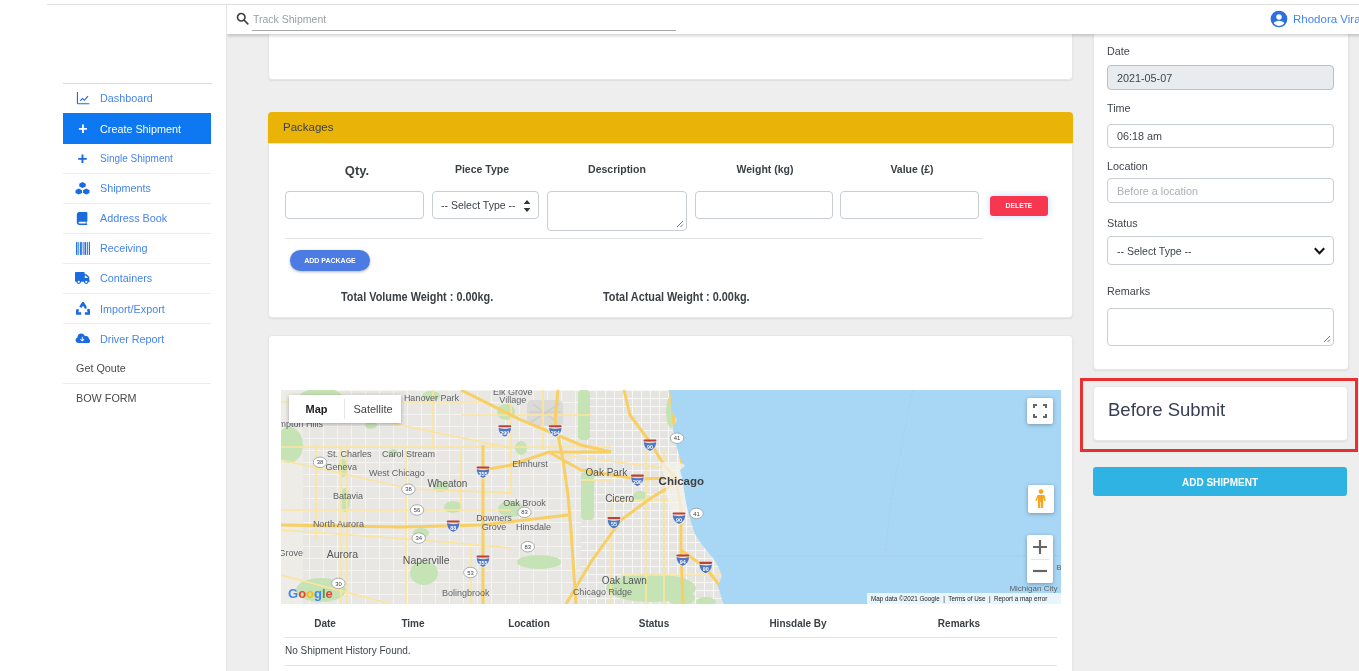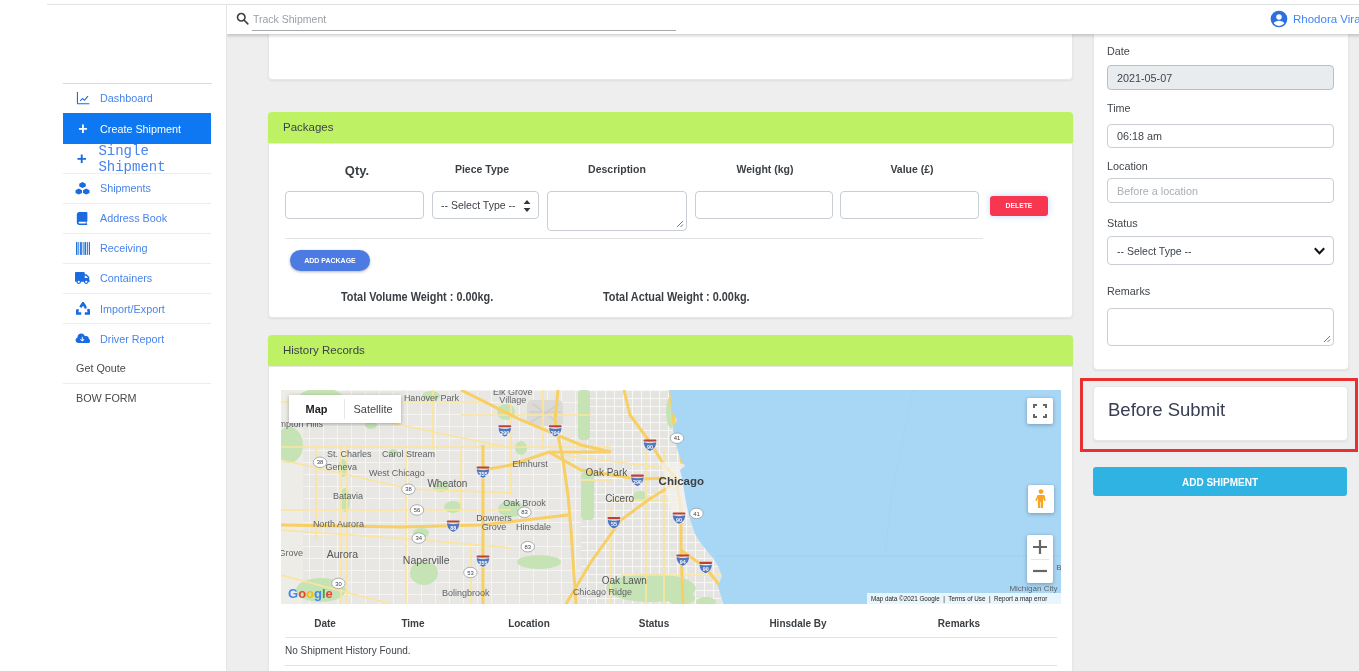--- a/index.html
+++ b/index.html
@@ -2,21 +2,21 @@
 <html><head>
 <meta charset="utf-8">
 <style>
 * { margin:0; padding:0; box-sizing:border-box; }
 html,body { width:1359px; height:671px; overflow:hidden; background:#fff;
   font-family:"Liberation Sans", sans-serif; }
 #page { position:relative; width:1359px; height:589px;margin-left:47px; }
 .abs { position:absolute; }
 .card { position:absolute; background:#fff; border:1px solid #e7e7e7; border-radius:4px;
   box-shadow:0 1px 2px rgba(0,0,0,0.07); }
-.cardhead { position:absolute; left:0; right:0; top:0; height:32px; background:#bef264;
+.cardhead { position:absolute; left:0; right:0; top:0; height:32px; background:#eab308;
   border-bottom:1px solid #e6e6e6; border-radius:4px 4px 0 0;
   font-size:11.5px; color:#3c4248; line-height:31px; padding-left:15px; }
 .lbl { position:absolute; font-size:10.8px; color:#41464c; }
 .inp { position:absolute; background:#fff; border:1px solid #c9ced4; border-radius:4px; }
 .bold { font-weight:bold; }
 </style>
 </head>
 <body>
 <div id="page">
 
@@ -49,21 +49,21 @@
         <div style="margin-left:10px;font-size:10.8px;color:#4784ec;">Dashboard</div>
       </div>
     <div class="abs" style="left:16px;top:113.0px;width:148px;height:31.0px;background:#0d78f2;display:flex;align-items:center;">
         <div style="width:14px;margin-left:13px;text-align:center;font-size:16px;font-weight:bold;color:#fff;line-height:14px;">+</div>
         <div style="margin-left:10px;font-size:10.8px;color:#fff;">Create Shipment</div>
       </div>
     <div class="abs" style="left:16px;top:144.5px;width:148px;height:29.0px;border-bottom:1px solid #ececec;display:flex;align-items:center;">
         <div style="width:15px;margin-left:12px;display:flex;justify-content:center;">
           <div class="mi" style="font-size:17px;font-weight:bold;color:#1a6be0;line-height:14px;">+</div>
         </div>
-        <div style="margin-left:10px;font-size:14px;color:#4784ec;font-family:Liberation Mono, monospace;">Single Shipment</div>
+        <div style="margin-left:10px;font-size:10px;color:#4784ec;">Single Shipment</div>
       </div>
     <div class="abs" style="left:16px;top:173.5px;width:148px;height:30.0px;border-bottom:1px solid #ececec;display:flex;align-items:center;">
         <div style="width:15px;margin-left:12px;display:flex;justify-content:center;">
           <svg class="mi" width="15" height="13" viewBox="0 0 60 52">
             <g fill="#1a6be0">
               <path d="M30 0l13 6.5v11L30 24 17 17.5v-11zM15 26l13 6.5v11L15 50 2 43.5v-11zM45 26l13 6.5v11L45 50l-13-6.5v-11z"></path>
             </g>
           </svg>
         </div>
         <div style="margin-left:10px;font-size:10.8px;color:#4784ec;">Shipments</div>
@@ -162,21 +162,20 @@
 
     <div class="abs" style="left:243px;top:250px;width:80px;height:21px;background:#4c7be4;border-radius:10.5px;box-shadow:0 1px 3px rgba(0,0,0,0.3);">
       <div class="abs" style="left:0;top:7px;width:80px;text-align:center;font-size:7px;font-weight:bold;color:#fff;">ADD PACKAGE</div>
     </div>
 
     <div class="abs bold" style="left:294px;top:290px;font-size:12.5px;color:#3b4045;transform:scaleX(0.87);transform-origin:left top;">Total Volume Weight : 0.00kg.</div>
     <div class="abs bold" style="left:556px;top:290px;font-size:12.5px;color:#3b4045;transform:scaleX(0.87);transform-origin:left top;">Total Actual Weight : 0.00kg.</div>
   </div>
 
   <div class="card" style="left:221px;top:335px;width:805px;height:340px;border-radius:4px 4px 0 0;"></div>
-  <div class="cardhead" style="left:221px;top:335px;width:805px;">History Records</div>
   <div id="map" class="abs" style="left:234px;top:390px;width:780px;height:214px;overflow:hidden;">
     <svg width="780" height="214" viewBox="0 0 780 214">
       <defs>
         <pattern id="g1" width="14" height="12" patternUnits="userSpaceOnUse">
             <rect width="14" height="12" fill="#e8e7e3"></rect>
             <path d="M0 .5H14M.5 0V12" stroke="#f5f4f1" stroke-width="1"></path>
           </pattern>
         <pattern id="g2" width="9" height="8" patternUnits="userSpaceOnUse">
             <rect width="9" height="8" fill="#e5e4e0"></rect>
             <path d="M0 .5H9M.5 0V8" stroke="#f9f9f7" stroke-width="0.9"></path>

